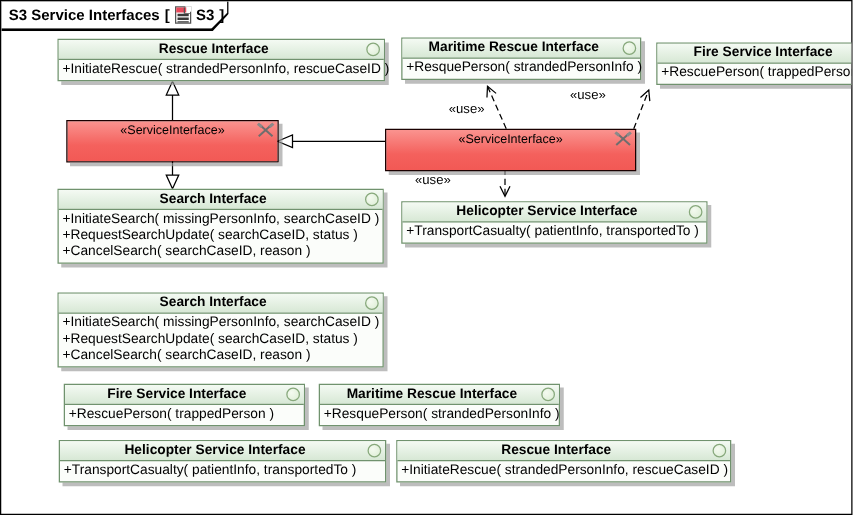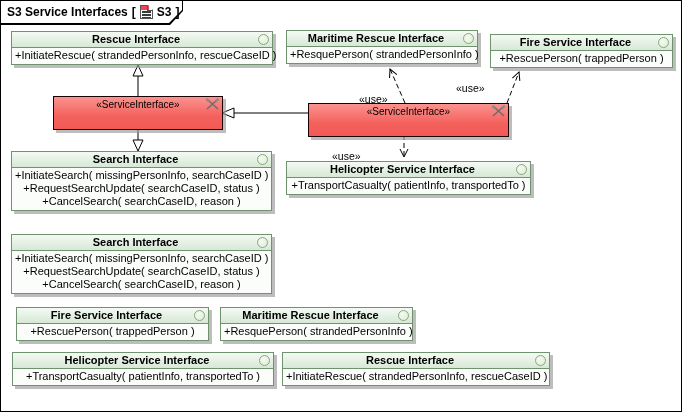--- a/index.html
+++ b/index.html
@@ -21,37 +21,37 @@
   .diagram-ico .fold{position:absolute;right:-1px;top:-1px;width:0;height:0;
     border-left:5px solid transparent;border-top:5px solid #fff;
     box-shadow:-1px 1px 0 #555;}
   .diagram-ico .grid{position:absolute;left:1px;top:5px;width:9px;height:7px;
     background:
       linear-gradient(#3a3a3a,#3a3a3a) 0 0/9px 2px no-repeat,
       linear-gradient(#3a3a3a,#3a3a3a) 0 3px/9px 2px no-repeat,
       linear-gradient(#3a3a3a,#3a3a3a) 0 6px/9px 1px no-repeat;}
   
   .iface{position:absolute;border:1px solid #70926e;background:#fbfdfa;
-    box-shadow:3px 3px 0 rgba(154,154,154,.65);}
+    box-shadow:3px 3px 0 rgba(154,154,154,.65);margin-left:35px;}
   .iface .hdr{position:relative;background:linear-gradient(#f4faf3,#d7e8d5);
     border-bottom:1px solid #70926e;font-weight:bold;font-size:11px;text-align:center;
     height:15px;line-height:15px;padding:0 16px 0 4px;white-space:nowrap;}
   .ball{position:absolute;right:3px;top:2px;width:9px;height:9px;border-radius:50%;
     border:1px solid #87a87b;background:radial-gradient(circle at 35% 35%,#f4faf0,#dcedd4);}
-  .ops{font-size:11px;line-height:13px;padding:1px 3px 2px 3px;white-space:nowrap;text-align:center;}
+  .ops{font-size:11px;line-height:13px;padding:1px 3px 2px 3px;white-space:nowrap;}
   
   .svc{position:absolute;border:1px solid #1a0000;
     background:linear-gradient(#fa938f,#f4615d 60%,#f25955);
     box-shadow:3px 3px 0 rgba(154,154,154,.65);text-align:center;}
   .svc .st{font-size:10px;line-height:12px;padding-top:2px;}
   .svc .nm{font-size:11px;font-weight:bold;line-height:14px;white-space:nowrap;}
   .tools{position:absolute;top:1px;right:2px;width:15px;height:13px;}
   
   #wires{position:absolute;left:0;top:0;pointer-events:none;}
-  .uselbl{position:absolute;font-size:10.5px;white-space:nowrap;margin-top:12px;}
+  .uselbl{position:absolute;font-size:10.5px;white-space:nowrap;}
 </style>
 </head>
 <body>
 
 <div class="tab-outer"></div>
 <div class="tab-inner"></div>
 <div class="tab-text">
   <span>S3 Service Interfaces</span>
   <span>[</span>
   <span class="diagram-ico">

